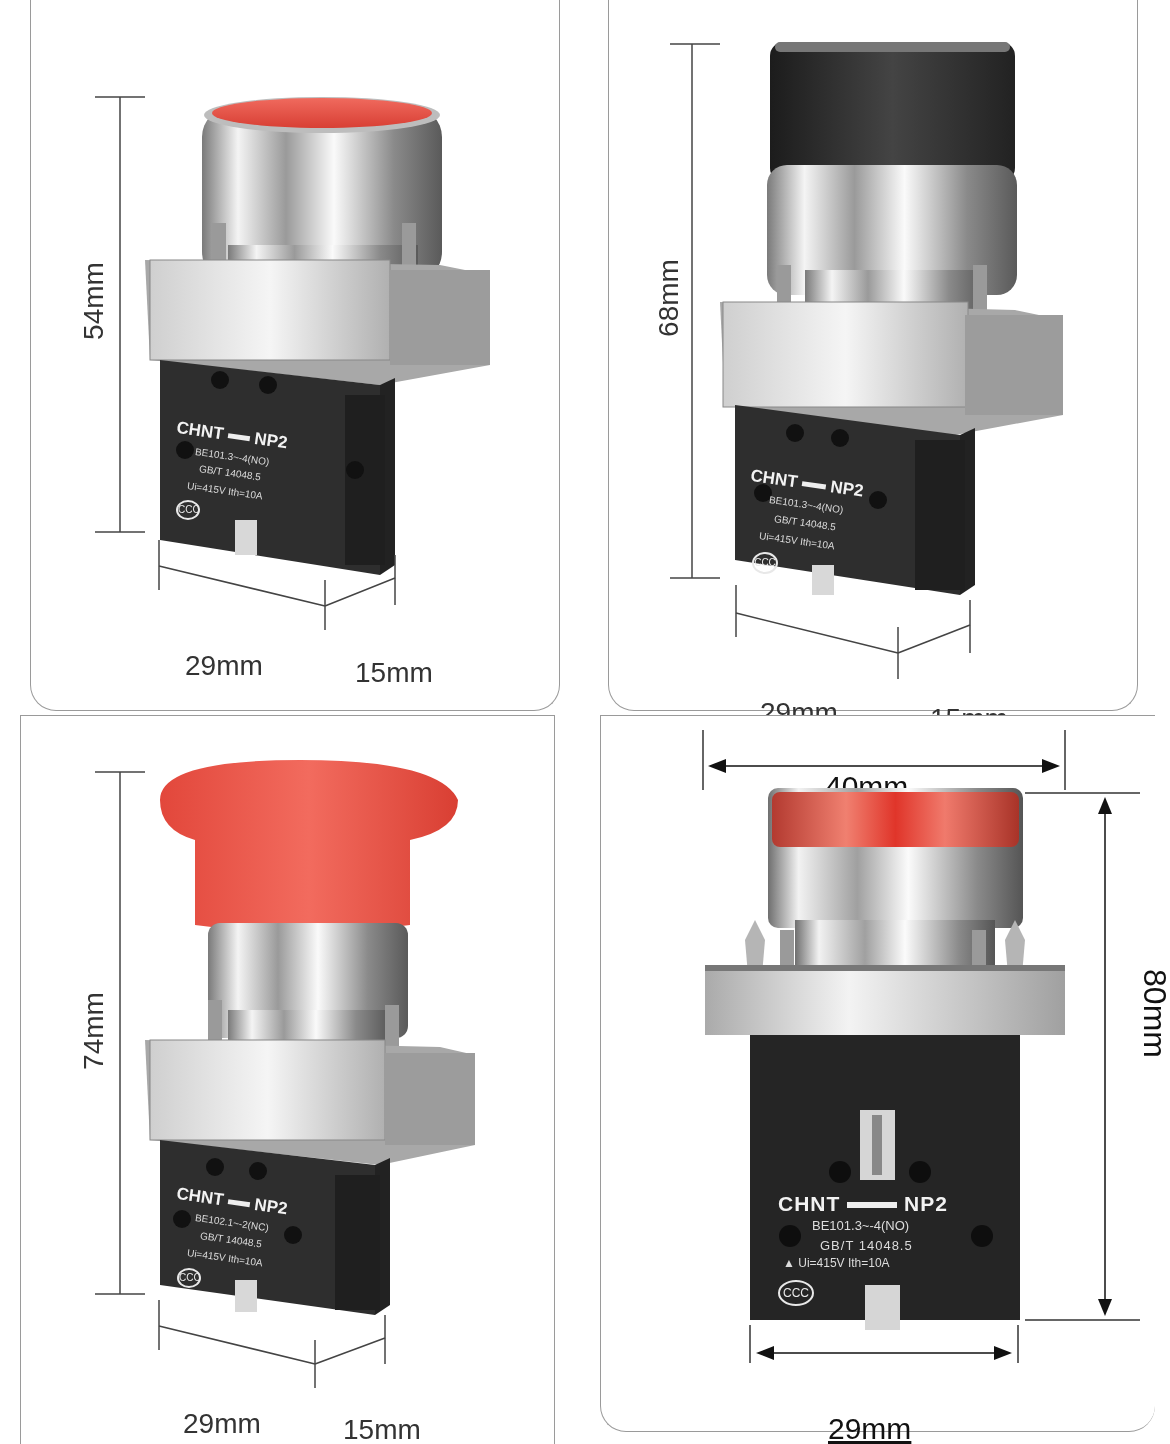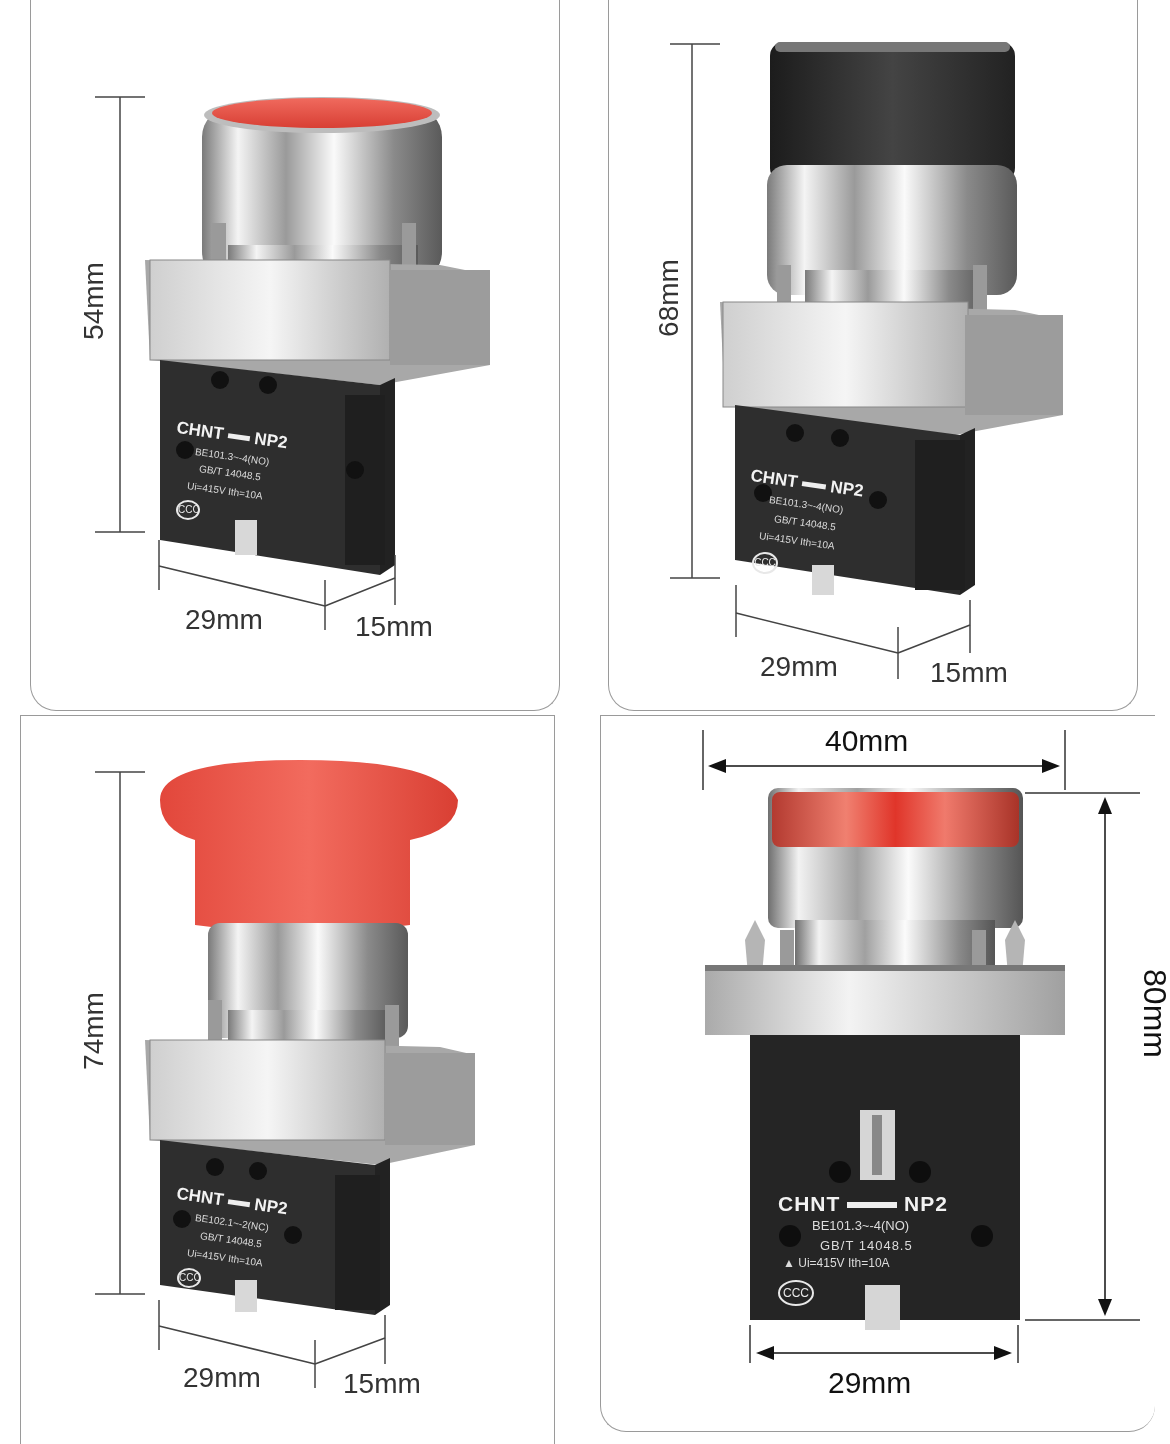--- a/index.html
+++ b/index.html
@@ -2,22 +2,22 @@
 <html><head>
 <meta charset="utf-8">
 <style>
   html,body{margin:0;padding:0;background:#ffffff;}
   body{width:1170px;height:1444px;position:relative;overflow:hidden;font-family:"Liberation Sans",sans-serif;}
   .panel{position:absolute;border:1.5px solid #9a9a9a;background:#fff;box-sizing:border-box;}
   .p1{left:30px;top:-20px;width:530px;height:731px;border-radius:0 0 26px 26px;border-top:none;}
   .p2{left:608px;top:-20px;width:530px;height:731px;border-radius:0 0 26px 26px;border-top:none;}
   .p3{left:20px;top:715px;width:535px;height:760px;border-radius:0;border-bottom:none;}
   .p4{left:600px;top:715px;width:555px;height:717px;border-radius:0 0 26px 26px;border-right:none;}
-  .dimtxt{position:absolute;font-size:28px;color:#333;white-space:nowrap;}
-  .dimtxt.big{font-size:30px;color:#111;}
+  .dimtxt{position:absolute;font-size:28px;color:#333;white-space:nowrap;margin-top:46px;}
+  .dimtxt.big{font-size:30px;color:#111;text-decoration:underline;}
   .vtxt{position:absolute;font-size:28px;color:#333;transform:rotate(-90deg);transform-origin:center;white-space:nowrap;}
   .vtxt.big{font-size:32px;color:#111;transform:rotate(90deg);}
   .label{position:absolute;color:#f2f2f2;font-weight:bold;white-space:nowrap;transform-origin:left top;}
   .sub{position:absolute;color:#dcdcdc;white-space:nowrap;transform-origin:left top;}
   .ccc{position:absolute;border:2px solid #e8e8e8;border-radius:50%;color:#e8e8e8;font-size:10px;font-weight:normal;text-align:center;box-sizing:border-box;}
   svg{position:absolute;overflow:visible;}
 </style>
 </head>
 <body>
 

